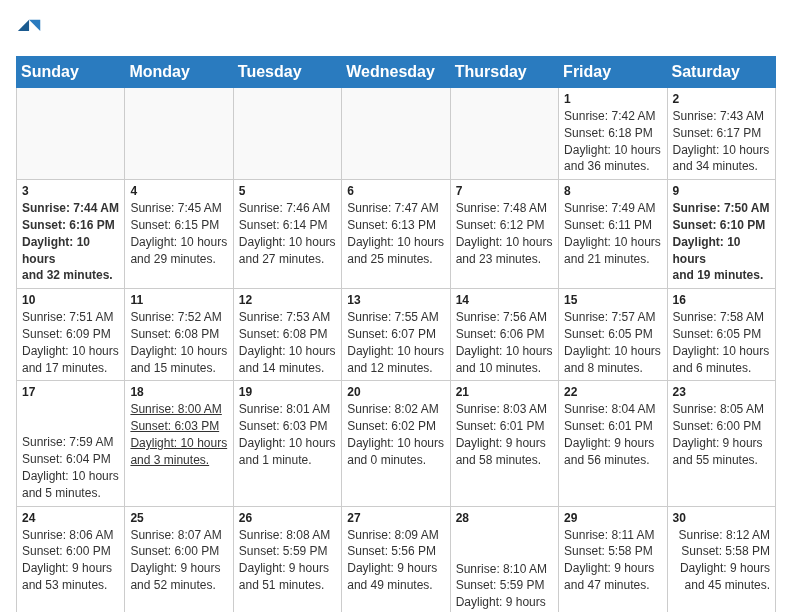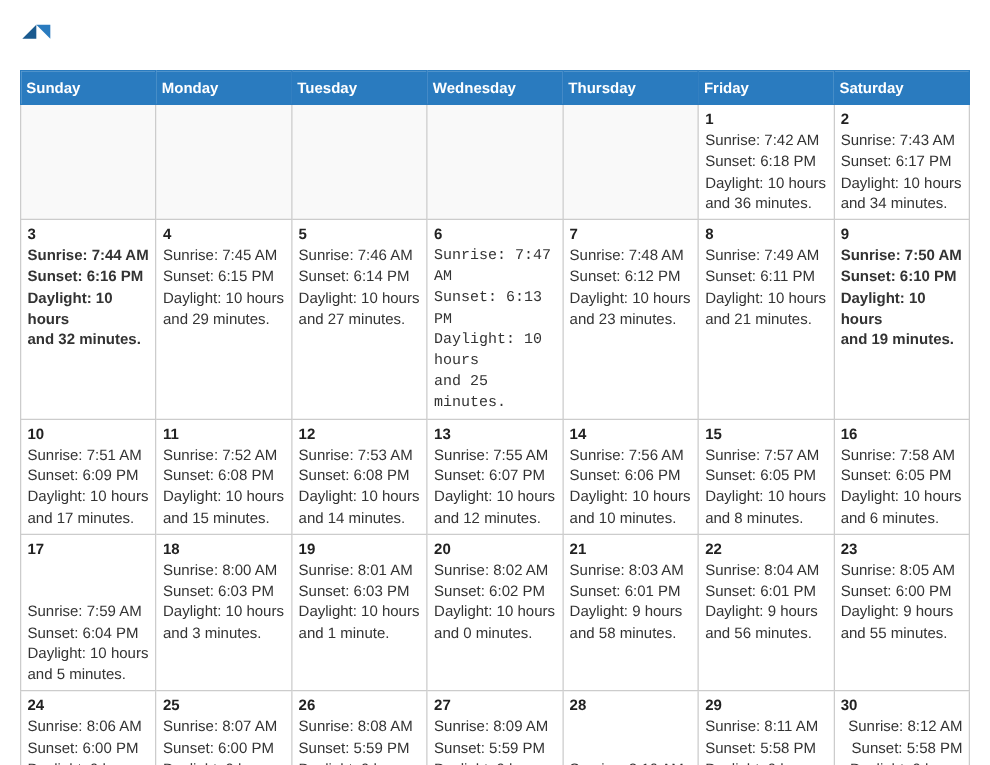--- a/index.html
+++ b/index.html
@@ -45,21 +45,21 @@
       color: #555;
     }
     .calendar {
       width: 100%;
       border-collapse: collapse;
       table-layout: fixed;
     }
     .calendar th {
       background: #2a7bbf;
       color: #fff;
-      font-size: 12px;
+      font-size: 16px;
       font-weight: bold;
       padding: 6px 4px;
       text-align: left;
       border: 1px solid #2a7bbf;
     }
     .calendar td {
       border: 1px solid #ccc;
       vertical-align: top;
       padding: 4px 5px;
       font-size: 10px;
@@ -153,21 +153,21 @@
         </td>
         <td>
           <div class="day-num">5</div>
           <div class="cell-text" style="white-space: pre-line;">Sunrise: 7:46 AM
 Sunset: 6:14 PM
 Daylight: 10 hours
 and 27 minutes.</div>
         </td>
         <td>
           <div class="day-num">6</div>
-          <div class="cell-text" style="white-space: pre-line; font-family: Liberation Mono, monospace;">Sunrise: 7:47 AM
+          <div class="cell-text" style="white-space: pre-line;">Sunrise: 7:47 AM
 Sunset: 6:13 PM
 Daylight: 10 hours
 and 25 minutes.</div>
         </td>
         <td>
           <div class="day-num">7</div>
           <div class="cell-text" style="white-space: pre-line;">Sunrise: 7:48 AM
 Sunset: 6:12 PM
 Daylight: 10 hours
 and 23 minutes.</div>
@@ -241,21 +241,21 @@
       <tr>
         <td>
           <div class="day-num">17</div>
           <div class="cell-text" style="white-space: pre-line; margin-top: 35px;">Sunrise: 7:59 AM
 Sunset: 6:04 PM
 Daylight: 10 hours
 and 5 minutes.</div>
         </td>
         <td>
           <div class="day-num">18</div>
-          <div class="cell-text" style="white-space: pre-line;">Sunrise: 8:00 AM
+          <div class="cell-text" style="white-space: pre-line; text-decoration: underline;">Sunrise: 8:00 AM
 Sunset: 6:03 PM
 Daylight: 10 hours
 and 3 minutes.</div>
         </td>
         <td>
           <div class="day-num">19</div>
           <div class="cell-text" style="white-space: pre-line;">Sunrise: 8:01 AM
 Sunset: 6:03 PM
 Daylight: 10 hours
 and 1 minute.</div>
@@ -307,21 +307,21 @@
         <td>
           <div class="day-num">26</div>
           <div class="cell-text" style="white-space: pre-line;">Sunrise: 8:08 AM
 Sunset: 5:59 PM
 Daylight: 9 hours
 and 51 minutes.</div>
         </td>
         <td>
           <div class="day-num">27</div>
           <div class="cell-text" style="white-space: pre-line;">Sunrise: 8:09 AM
-Sunset: 5:59 PM
+Sunset: 5:56 PM
 Daylight: 9 hours
 and 49 minutes.</div>
         </td>
         <td>
           <div class="day-num">28</div>
           <div class="cell-text" style="white-space: pre-line; margin-top: 36px;">Sunrise: 8:10 AM
 Sunset: 5:59 PM
 Daylight: 9 hours
 and 48 minutes.</div>
         </td>

